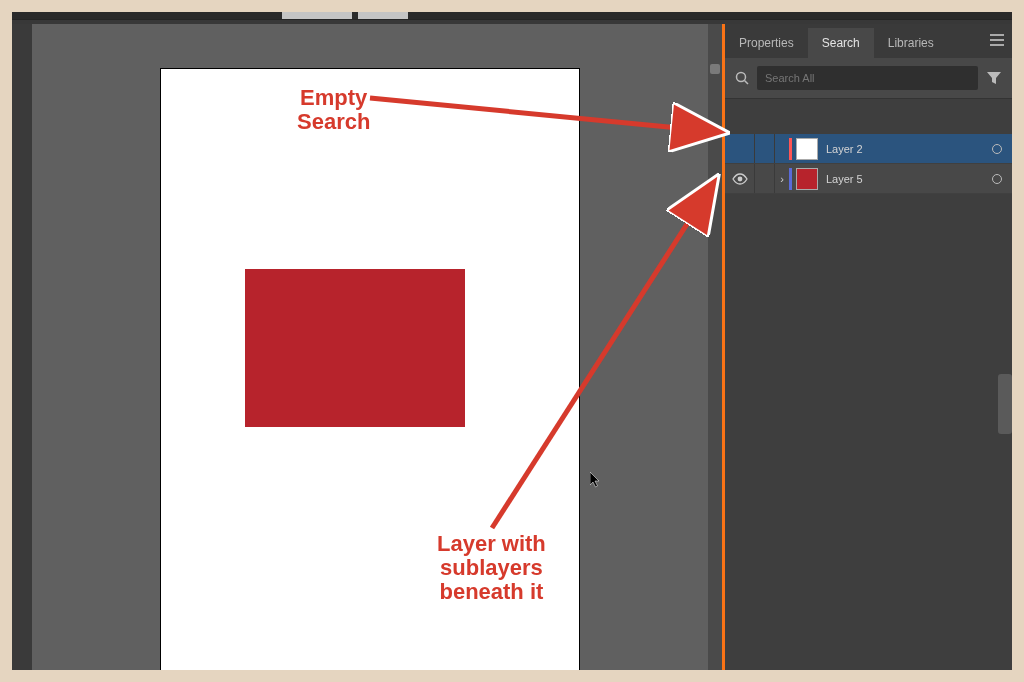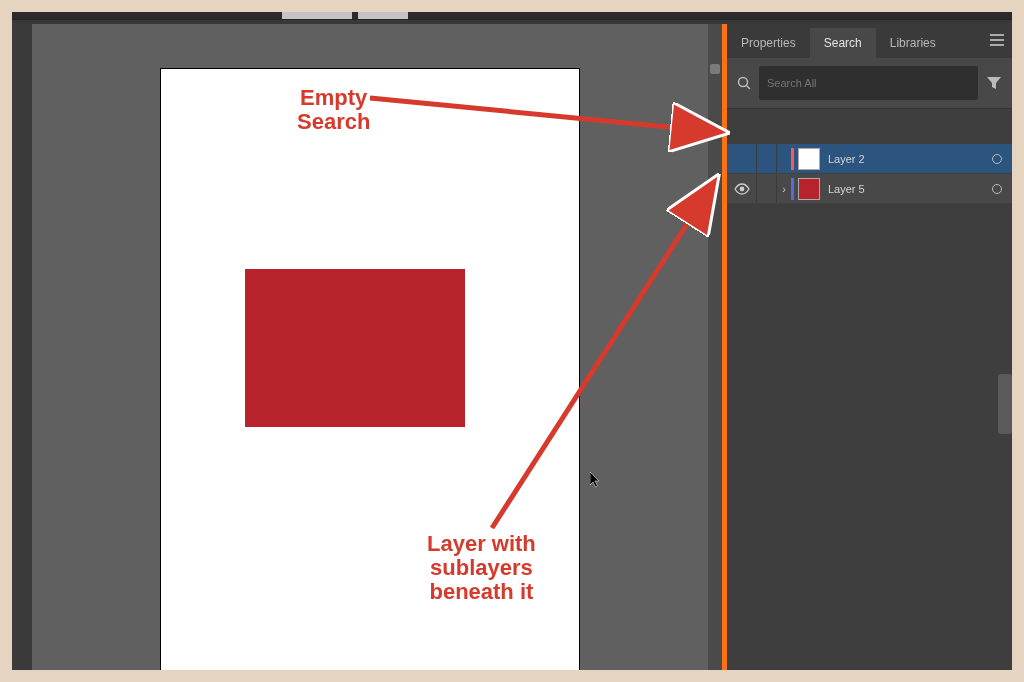--- a/index.html
+++ b/index.html
@@ -95,21 +95,21 @@
       background: #7a7a7a;
       border-radius: 2px;
     }
 
     
     .panel {
       width: 290px;
       background: #3e3e3e;
       display: flex;
       flex-direction: column;
-      border-left: 5px solid #f97316;
+      border-left: 3px solid #f97316;
       position: relative;
     }
     .panel-collapse {
       position: absolute;
       top: 4px;
       right: 6px;
       color: #bdbdbd;
       font-size: 9px;
     }
     .tabs {
@@ -153,21 +153,21 @@
       border-bottom: 1px solid #333;
     }
     .search-icon {
       width: 14px;
       height: 14px;
     }
     .search-input {
       flex: 1;
       background: #2f2f2f;
       border: none;
-      height: 34px;
+      height: 24px;
       color: #aaa;
       font-size: 11px;
       padding: 0 8px;
       border-radius: 2px;
     }
     .filter-icon {
       width: 16px;
       height: 14px;
     }
 
@@ -279,21 +279,21 @@
             <path d="M0 0 L0 13 L3 10 L5.5 15 L7.5 14 L5 9 L9 9 Z" fill="#000" stroke="#fff" stroke-width="0.5"></path>
           </svg>
         </div>
       </div>
 
       <div class="annotation" style="left:265px; top:62px;">
         <div>Empty</div>
         <div>Search</div>
       </div>
 
-      <div class="annotation" style="left:395px; top:508px;">
+      <div class="annotation" style="left:405px; top:508px;">
         <div>Layer with</div>
         <div>sublayers</div>
         <div>beneath it</div>
       </div>
 
       <svg class="arrow-svg" style="left:0; top:0;" width="1000" height="658">
         <defs>
           <marker id="arrowhead" markerWidth="12" markerHeight="10" refX="10" refY="5" orient="auto">
             <polygon points="0 0, 12 5, 0 10" fill="#d63a2c" stroke="#fff" stroke-width="0.6"></polygon>
           </marker>

